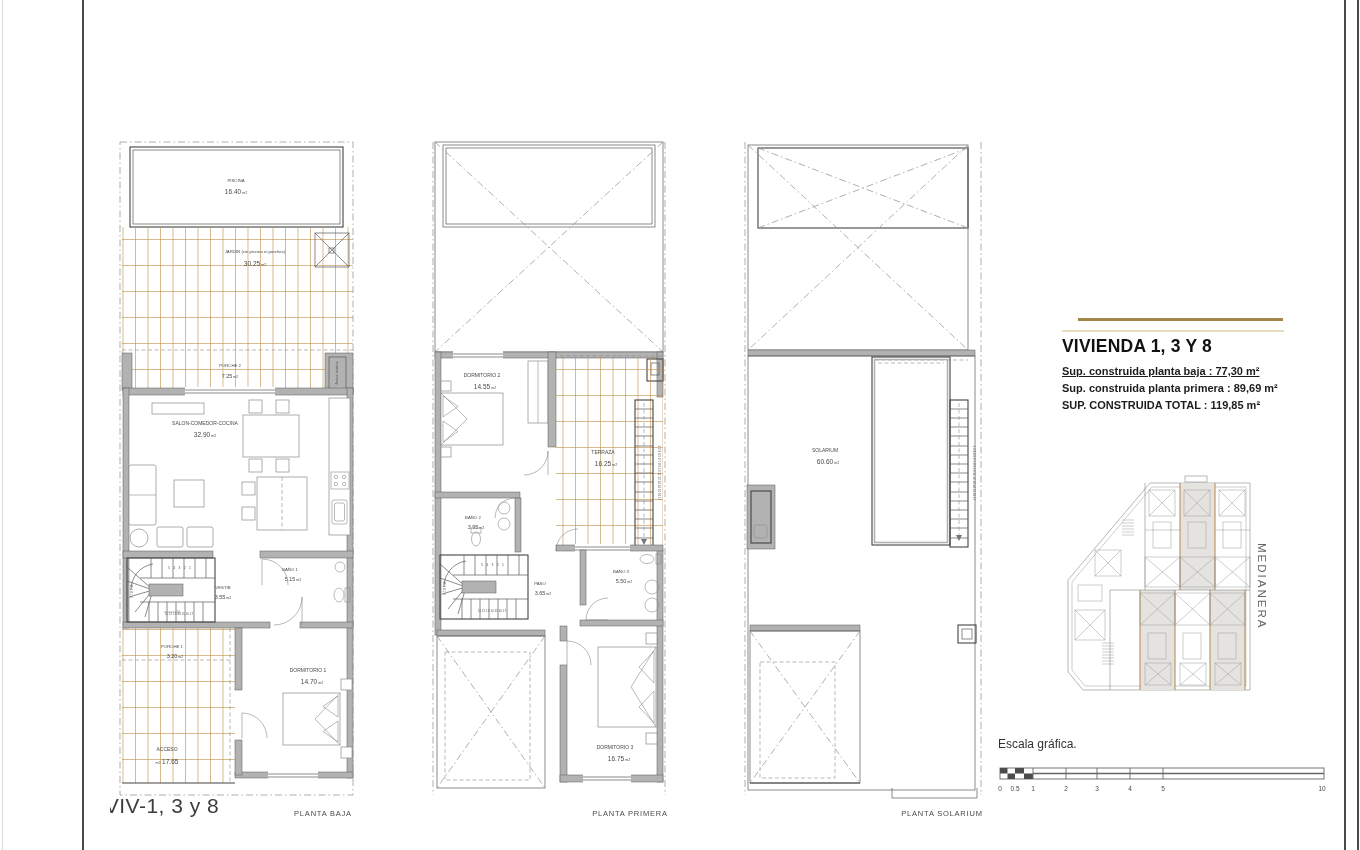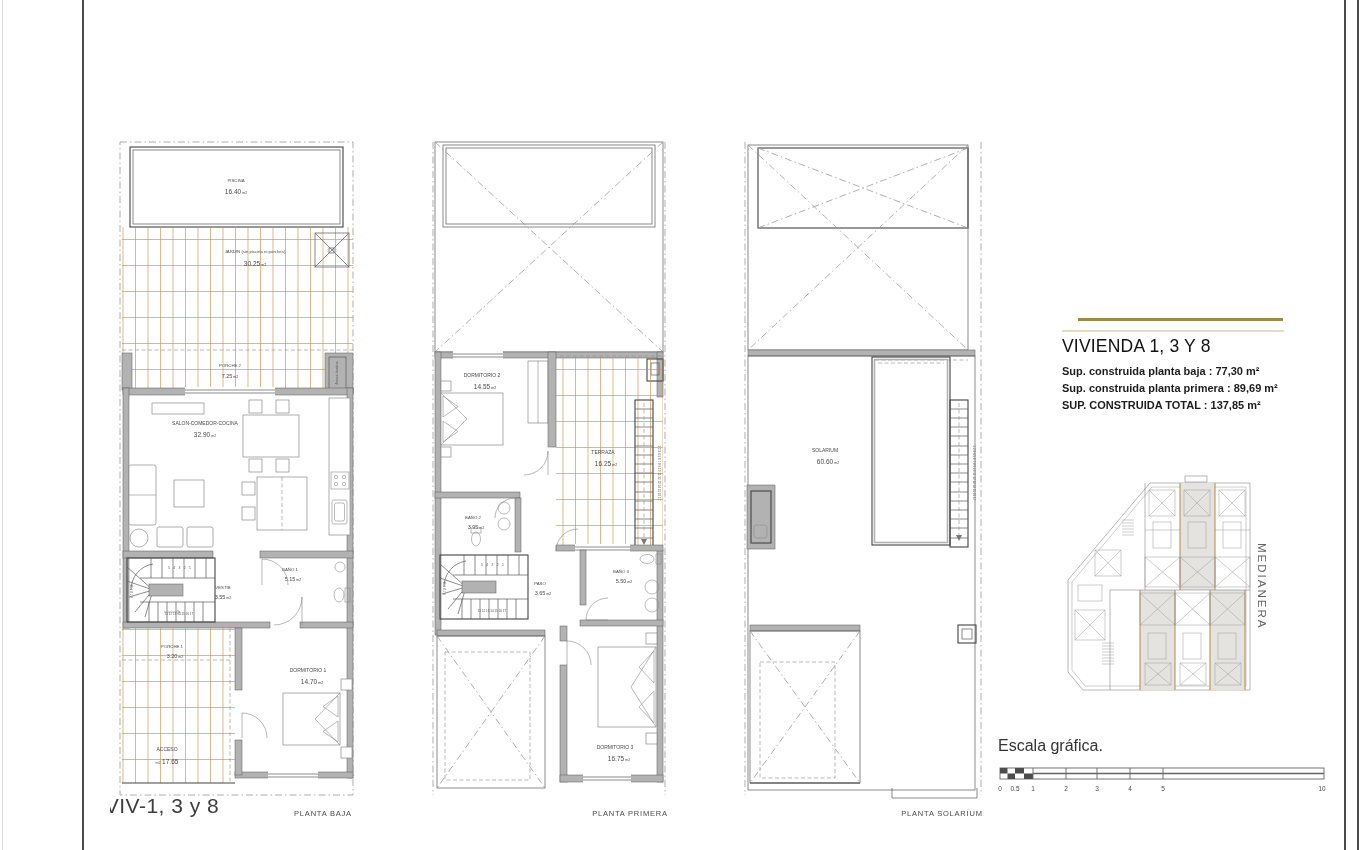--- a/index.html
+++ b/index.html
@@ -27,26 +27,26 @@
   .cap{font-size:7.5px;letter-spacing:.8px;}
   .big{font-size:21px;fill:#3d3d3d;letter-spacing:.5px;}
   .stnum{font-size:3.4px;fill:#555;letter-spacing:1.2px;}
   .stnum2{font-size:3px;fill:#555;}
   .tiny{font-size:3px;fill:#666;}
   .kp{stroke:#868686;stroke-width:.6;fill:none;}
   .kpx{stroke:#9a9a9a;stroke-width:.5;fill:none;}
   .kphl{fill:var(--hl_fill);stroke:none;}
   .kptan{stroke:var(--hl_stroke);stroke-width:1;fill:none;}
   
-  .tb-title{position:absolute;left:1062px;top:336px;font-size:17.5px;font-weight:normal;color:#111;letter-spacing:.2px;}
+  .tb-title{position:absolute;left:1062px;top:336px;font-size:17.5px;font-weight:bold;color:#111;letter-spacing:.2px;}
   .tb-line{position:absolute;left:1062px;font-size:11px;font-weight:600;color:#1c1c1c;}
   .accent-dark{position:absolute;left:1078px;top:318px;width:205px;height:3px;background:var(--accent_dark);}
   .accent-light{position:absolute;left:1062px;top:330px;width:222px;height:2px;background:var(--accent_light);}
   .medianera{position:absolute;left:1256px;top:543px;height:120px;writing-mode:vertical-rl;font-size:11.5px;color:#666;letter-spacing:2px;}
-  .escala{position:absolute;left:998px;top:737px;font-size:16px;color:#333;}
+  .escala{position:absolute;left:998px;top:737px;font-size:12px;color:#333;}
 </style>
 </head>
 <body>
 
 <svg width="0" height="0" style="position:absolute">
   <defs>
     <pattern id="pav" width="12.5" height="26" patternUnits="userSpaceOnUse">
       <path d="M0.4,0 V26 M0,0.4 H12.5" class="hl"></path>
     </pattern>
   </defs>
@@ -449,23 +449,23 @@
     <rect x="222" y="494" width="10" height="10" class="thin"></rect>
   </g>
 
   <path d="M152,653 V663 H237 V653" class="thin"></path>
   <text x="202" y="681" class="cap">PLANTA SOLARIUM</text>
 </svg>
 
 <div class="accent-dark"></div>
 <div class="accent-light"></div>
 <div class="tb-title">VIVIENDA 1, 3 Y 8</div>
-<div class="tb-line" style="top:365px;">Sup. construida planta baja : 77,30 m²</div>
+<div class="tb-line" style="top:365px;text-decoration:underline;">Sup. construida planta baja : 77,30 m²</div>
 <div class="tb-line" style="top:382px;">Sup. construida planta primera : 89,69 m²</div>
-<div class="tb-line" style="top:399px;font-weight:bold;">SUP. CONSTRUIDA TOTAL : 137,85 m²</div>
+<div class="tb-line" style="top:399px;font-weight:bold;">SUP. CONSTRUIDA TOTAL : 119,85 m²</div>
 
 <svg class="abs" style="left:1050px;top:465px" width="230" height="240" viewBox="0 0 230 240">
   <g>
     <path d="M100,18 H200 V225 H33 L18,207 V115 Z" class="kp" stroke-width="1"></path>
     <path d="M102,22 H196 V221 H35 L22,205 V117 Z" class="kpx"></path>
     <rect x="135" y="11" width="22" height="6" class="kp"></rect>
   </g>
 
   <g>
     <rect x="130" y="18" width="35" height="107" class="kphl"></rect>

